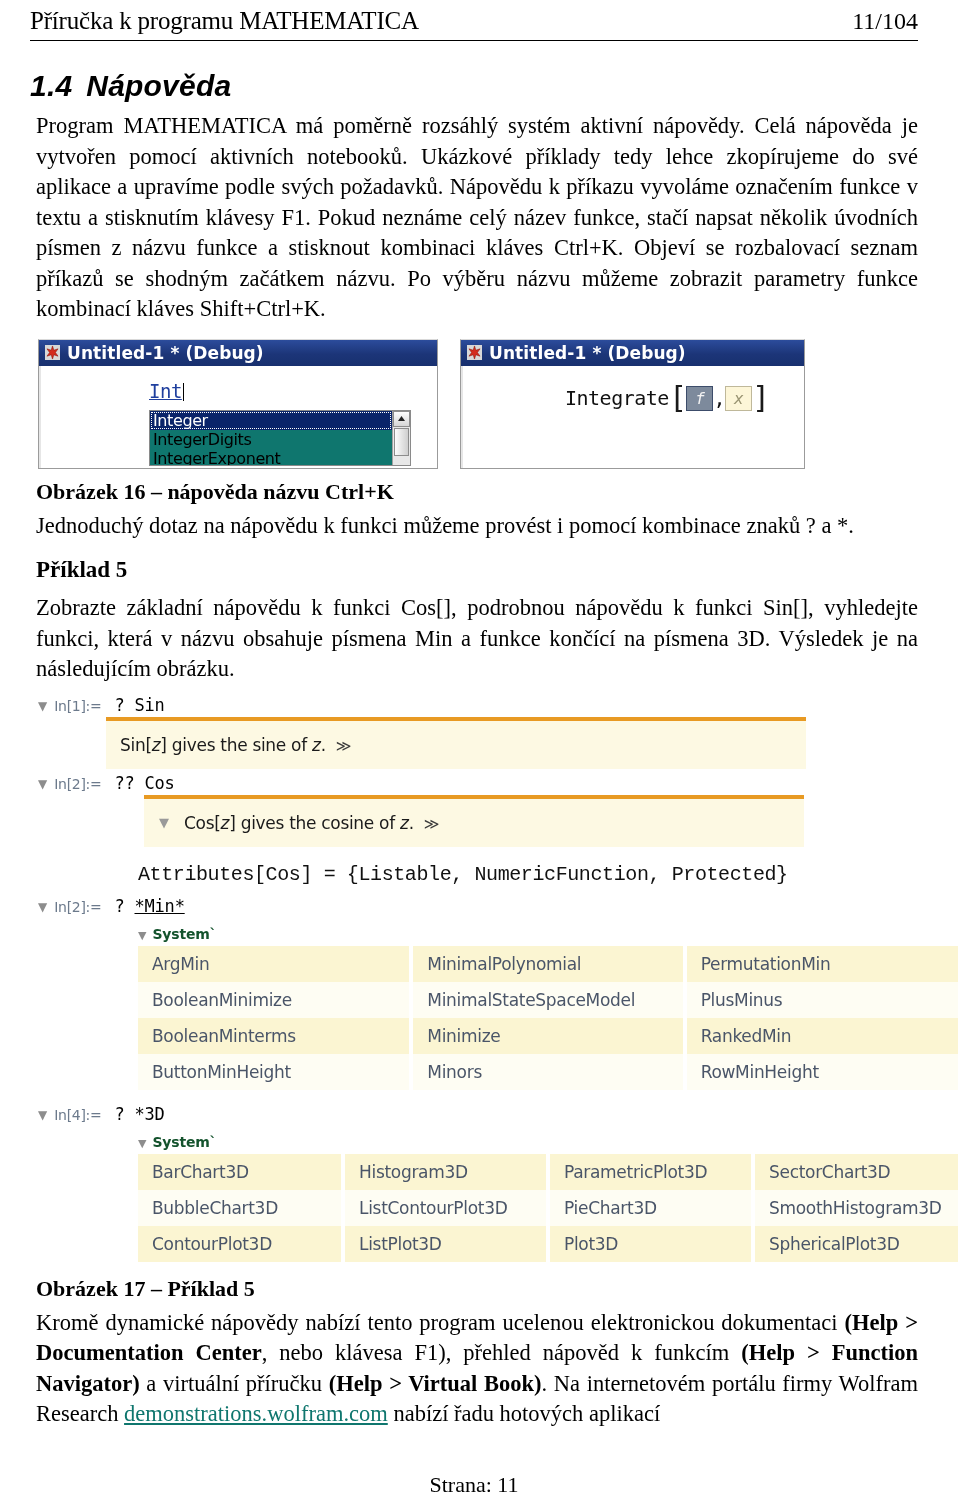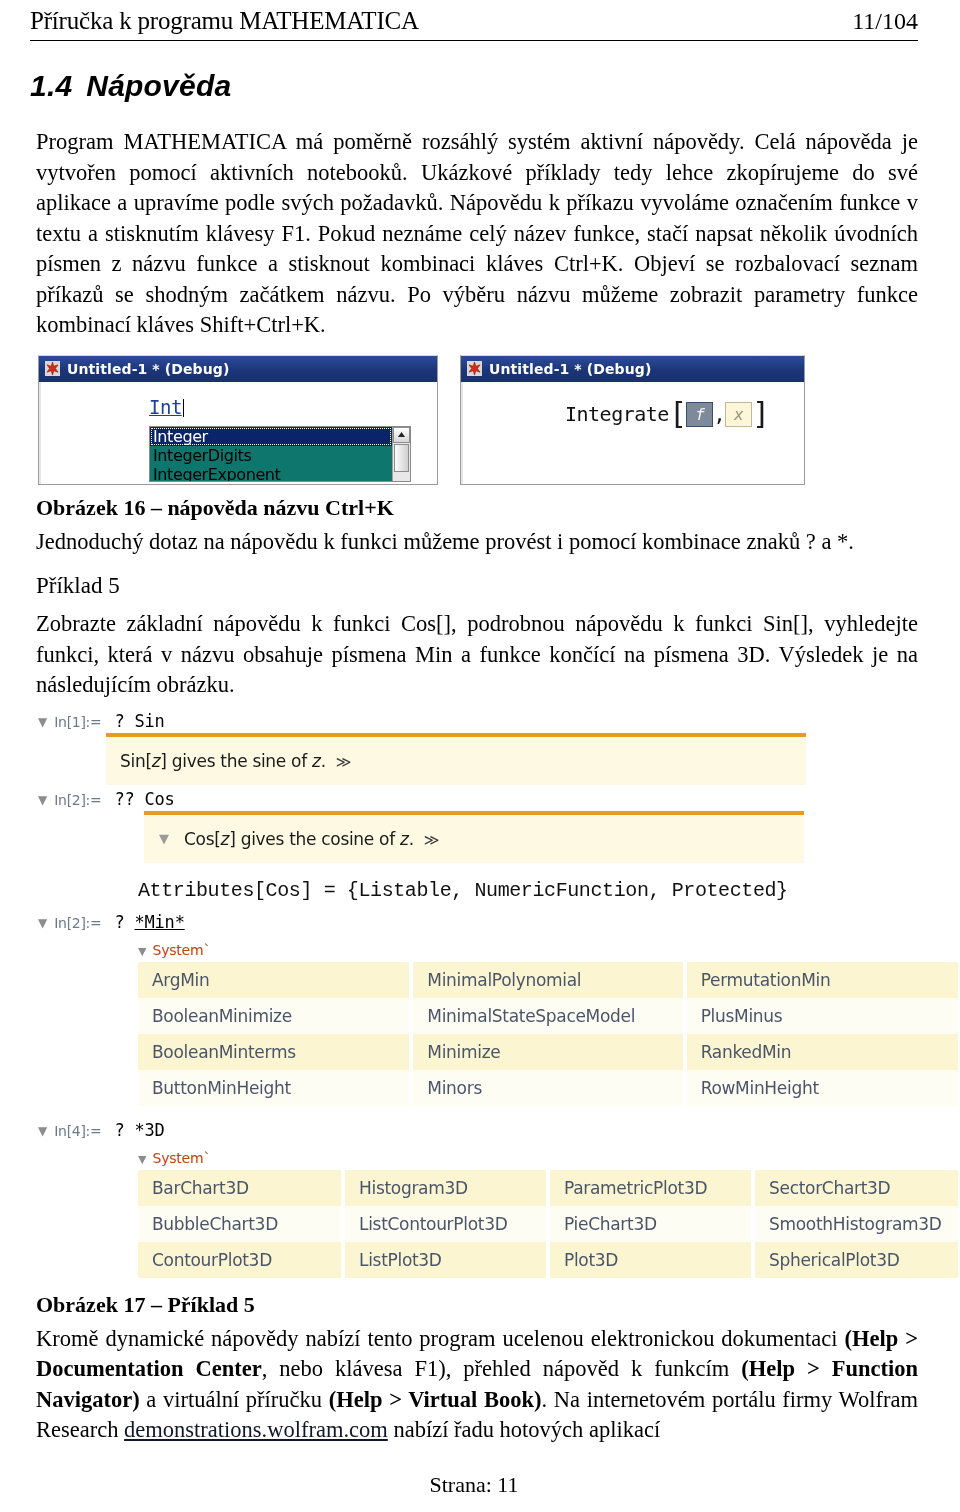--- a/index.html
+++ b/index.html
@@ -44,21 +44,21 @@
     margin-top: 6px;
     width: 100%;
   }
 
   
   h1.sect {
     font-family: "Liberation Sans", sans-serif;
     font-style: italic;
     font-weight: bold;
     font-size: 30px;
-    margin: 28px 0 24px 0;
+    margin: 28px 0 8px 0;
     letter-spacing: 0.2px;
   }
   h1.sect .num { margin-right: 14px; }
 
   
   p.body {
     font-family: "Liberation Serif", serif;
     font-size: 22.5px;
     line-height: 30.5px;
     text-align: justify;
@@ -74,21 +74,21 @@
     font-weight: bold;
     font-size: 22px;
     margin: 10px 0 6px 6px;
     display: flex;
     gap: 58px;
   }
   .caption .c2 { font-weight: bold; }
 
   h2.example {
     font-family: "Liberation Serif", serif;
-    font-weight: normal;
+    font-weight: bold;
     font-size: 23px;
     margin: 16px 0 10px 6px;
   }
 
   
   .fig16 {
     display: flex;
     gap: 22px;
     margin: 14px 0 0 8px;
     align-items: flex-start;
@@ -115,21 +115,21 @@
   }
   .titlebar .tb-icon {
     width: 15px; height: 15px;
     flex: 0 0 auto;
     display: block;
   }
   .titlebar .tb-text {
     color: #ffffff;
     font-family: "DejaVu Sans", sans-serif;
     font-weight: bold;
-    font-size: 14px;
+    font-size: 17px;
     letter-spacing: 0.1px;
     white-space: nowrap;
     text-align: right;
   }
   .winbody {
     position: relative;
     background: #ffffff;
     height: calc(100% - 26px);
     border-left: 2px solid #e6e6e6;
   }
@@ -296,22 +296,22 @@
     letter-spacing: -0.4px;
     margin: 16px 0 10px 100px;
     white-space: nowrap;
   }
 
   .sysgroup { display: flex; align-items: baseline; gap: 6px; margin: 10px 0 4px 100px; }
   .sysgroup .stri { color: #8d8d8d; font-size: 11px; }
   .sysgroup .slab {
     font-family: "DejaVu Sans", sans-serif;
     font-size: 14px;
-    color: #c2410c;
-    font-weight: normal;
+    color: #14532d;
+    font-weight: bold;
     letter-spacing: -0.2px;
   }
 
   table.fngrid {
     border-collapse: collapse;
     margin-left: 100px;
     width: 820px;
     table-layout: fixed;
   }
   table.fngrid td {
@@ -331,21 +331,21 @@
   
   .footer {
     position: absolute;
     left: 0; right: 0;
     bottom: 14px;
     text-align: center;
     font-family: "Liberation Serif", serif;
     font-size: 22px;
   }
 
-  a.weblink { color: #0f172a; text-decoration: underline; }
+  a.weblink { color: #0f766e; text-decoration: underline; }
   b { font-weight: bold; }
 </style>
 </head>
 <body>
 
 <div class="page">
 
   <div class="runhead">
     <span class="title">Příručka k programu MATHEMATICA</span>
     <span class="pageno">11/104</span>

